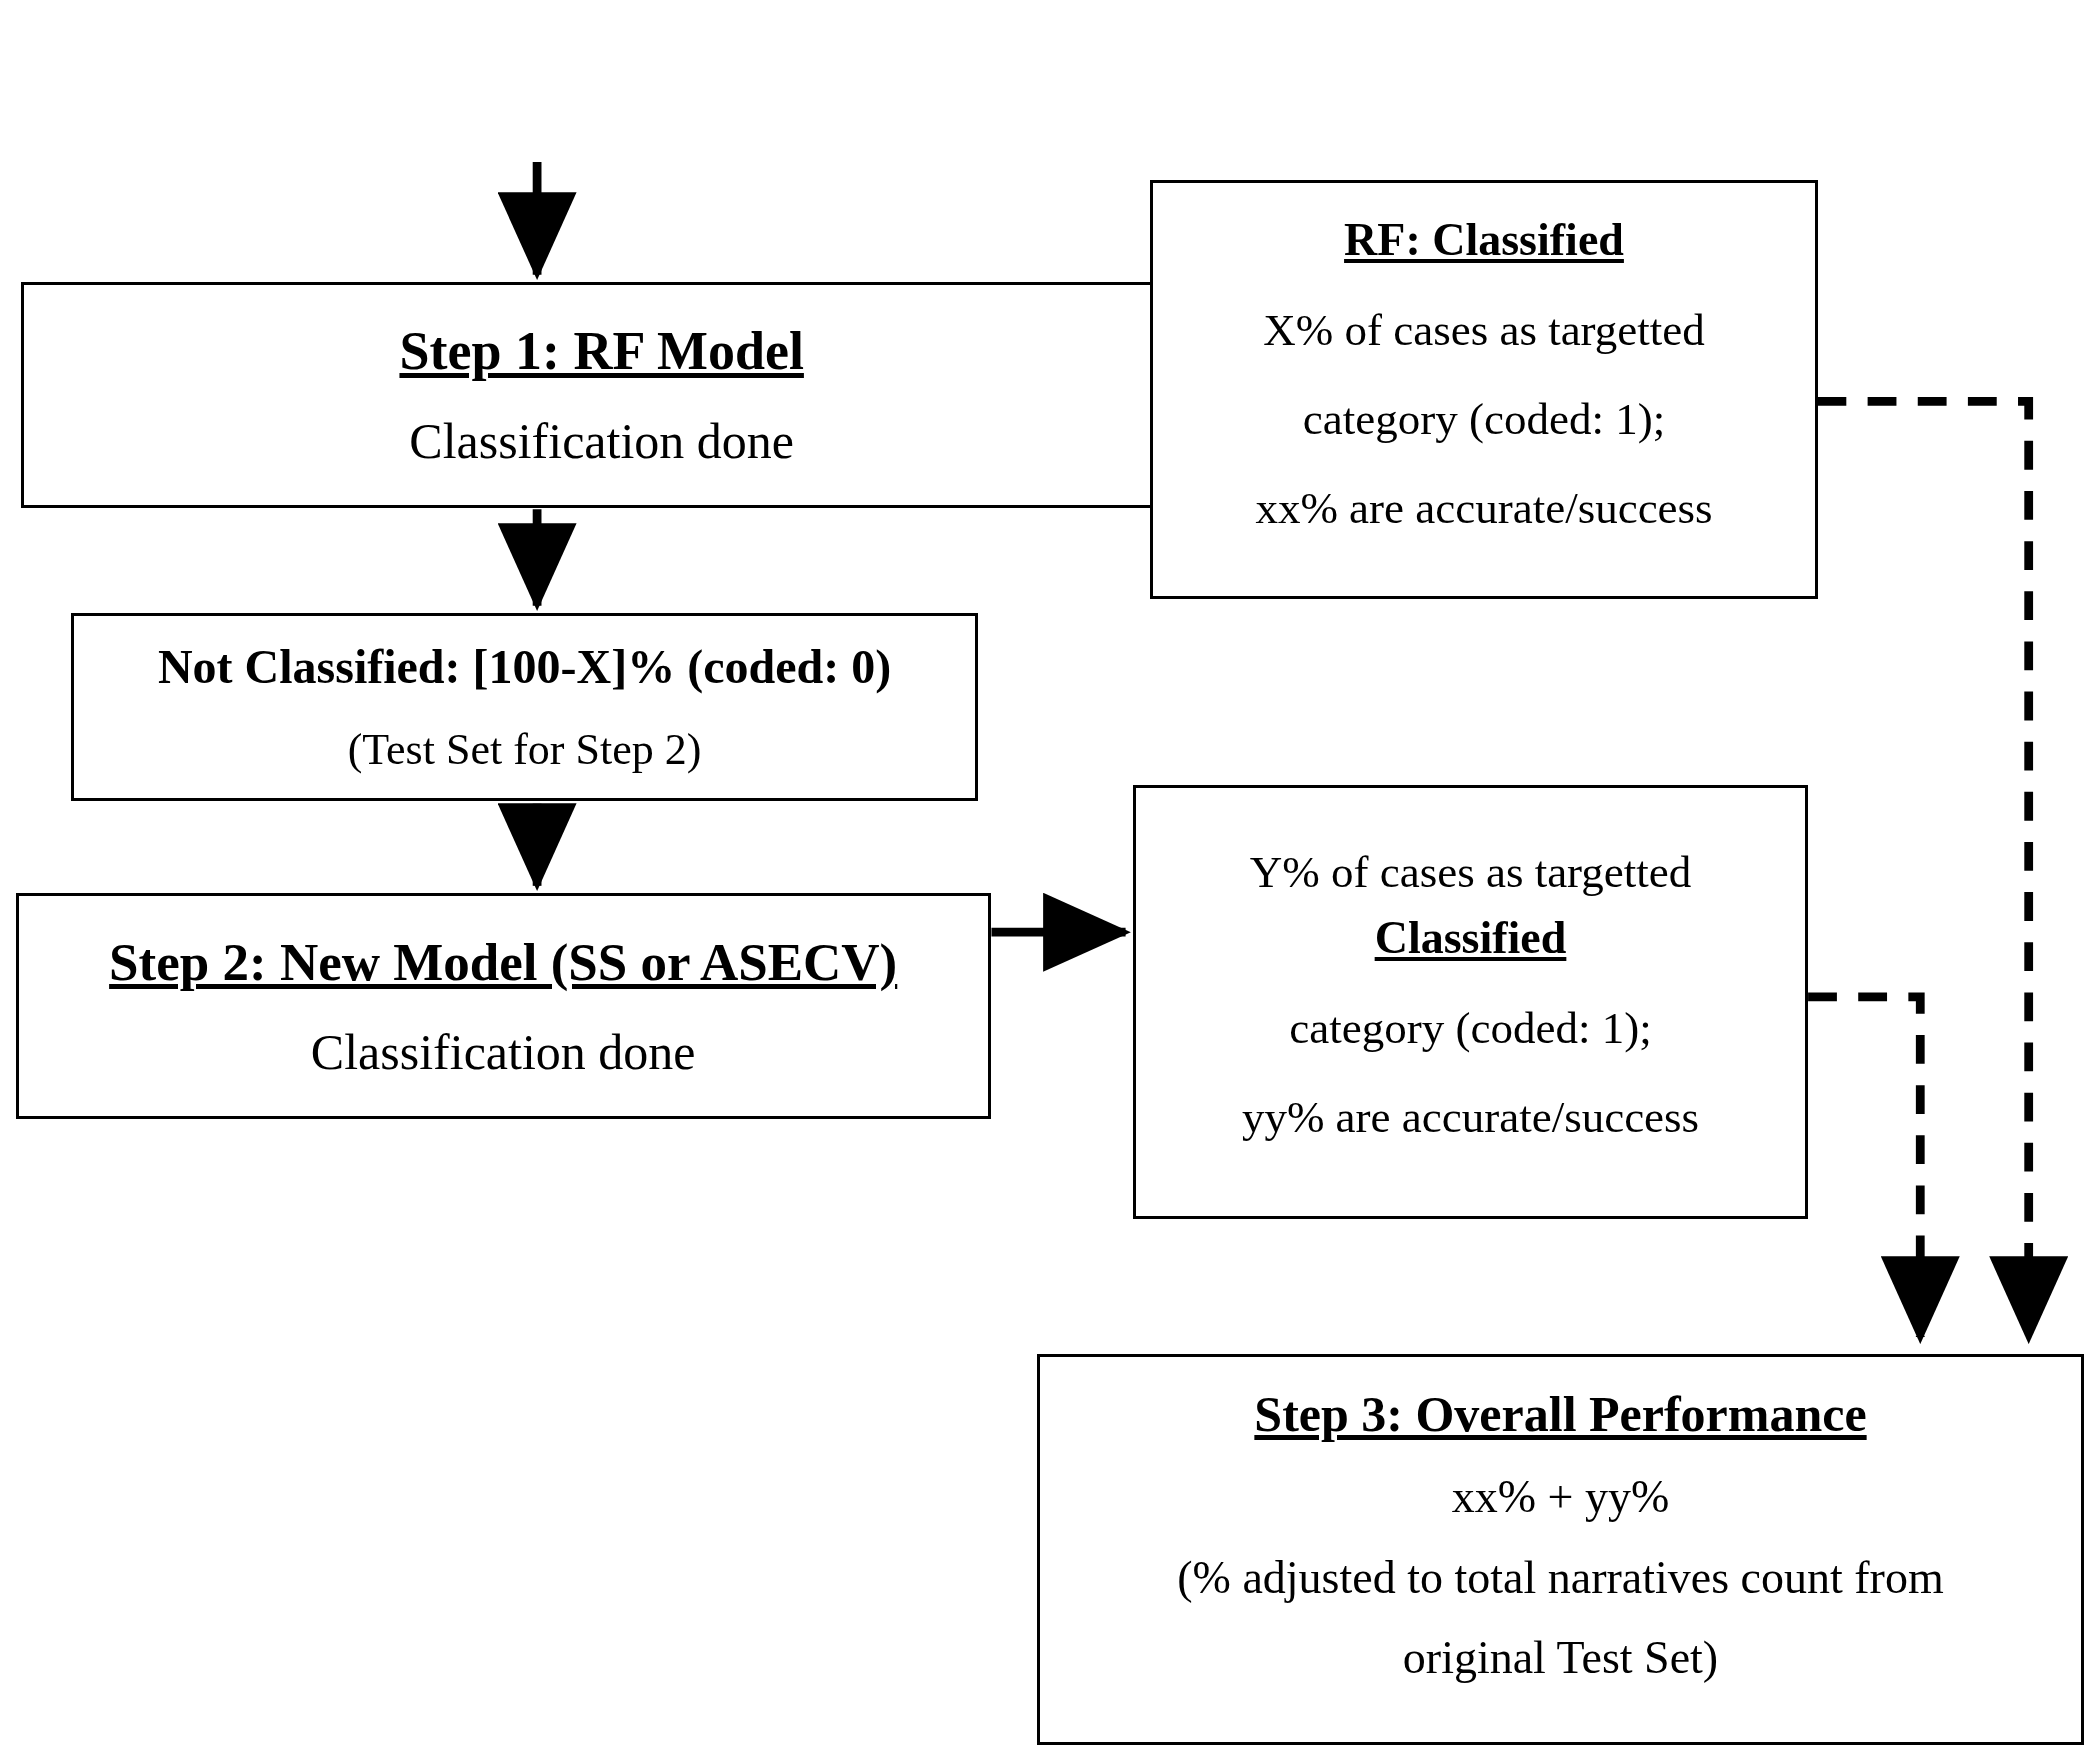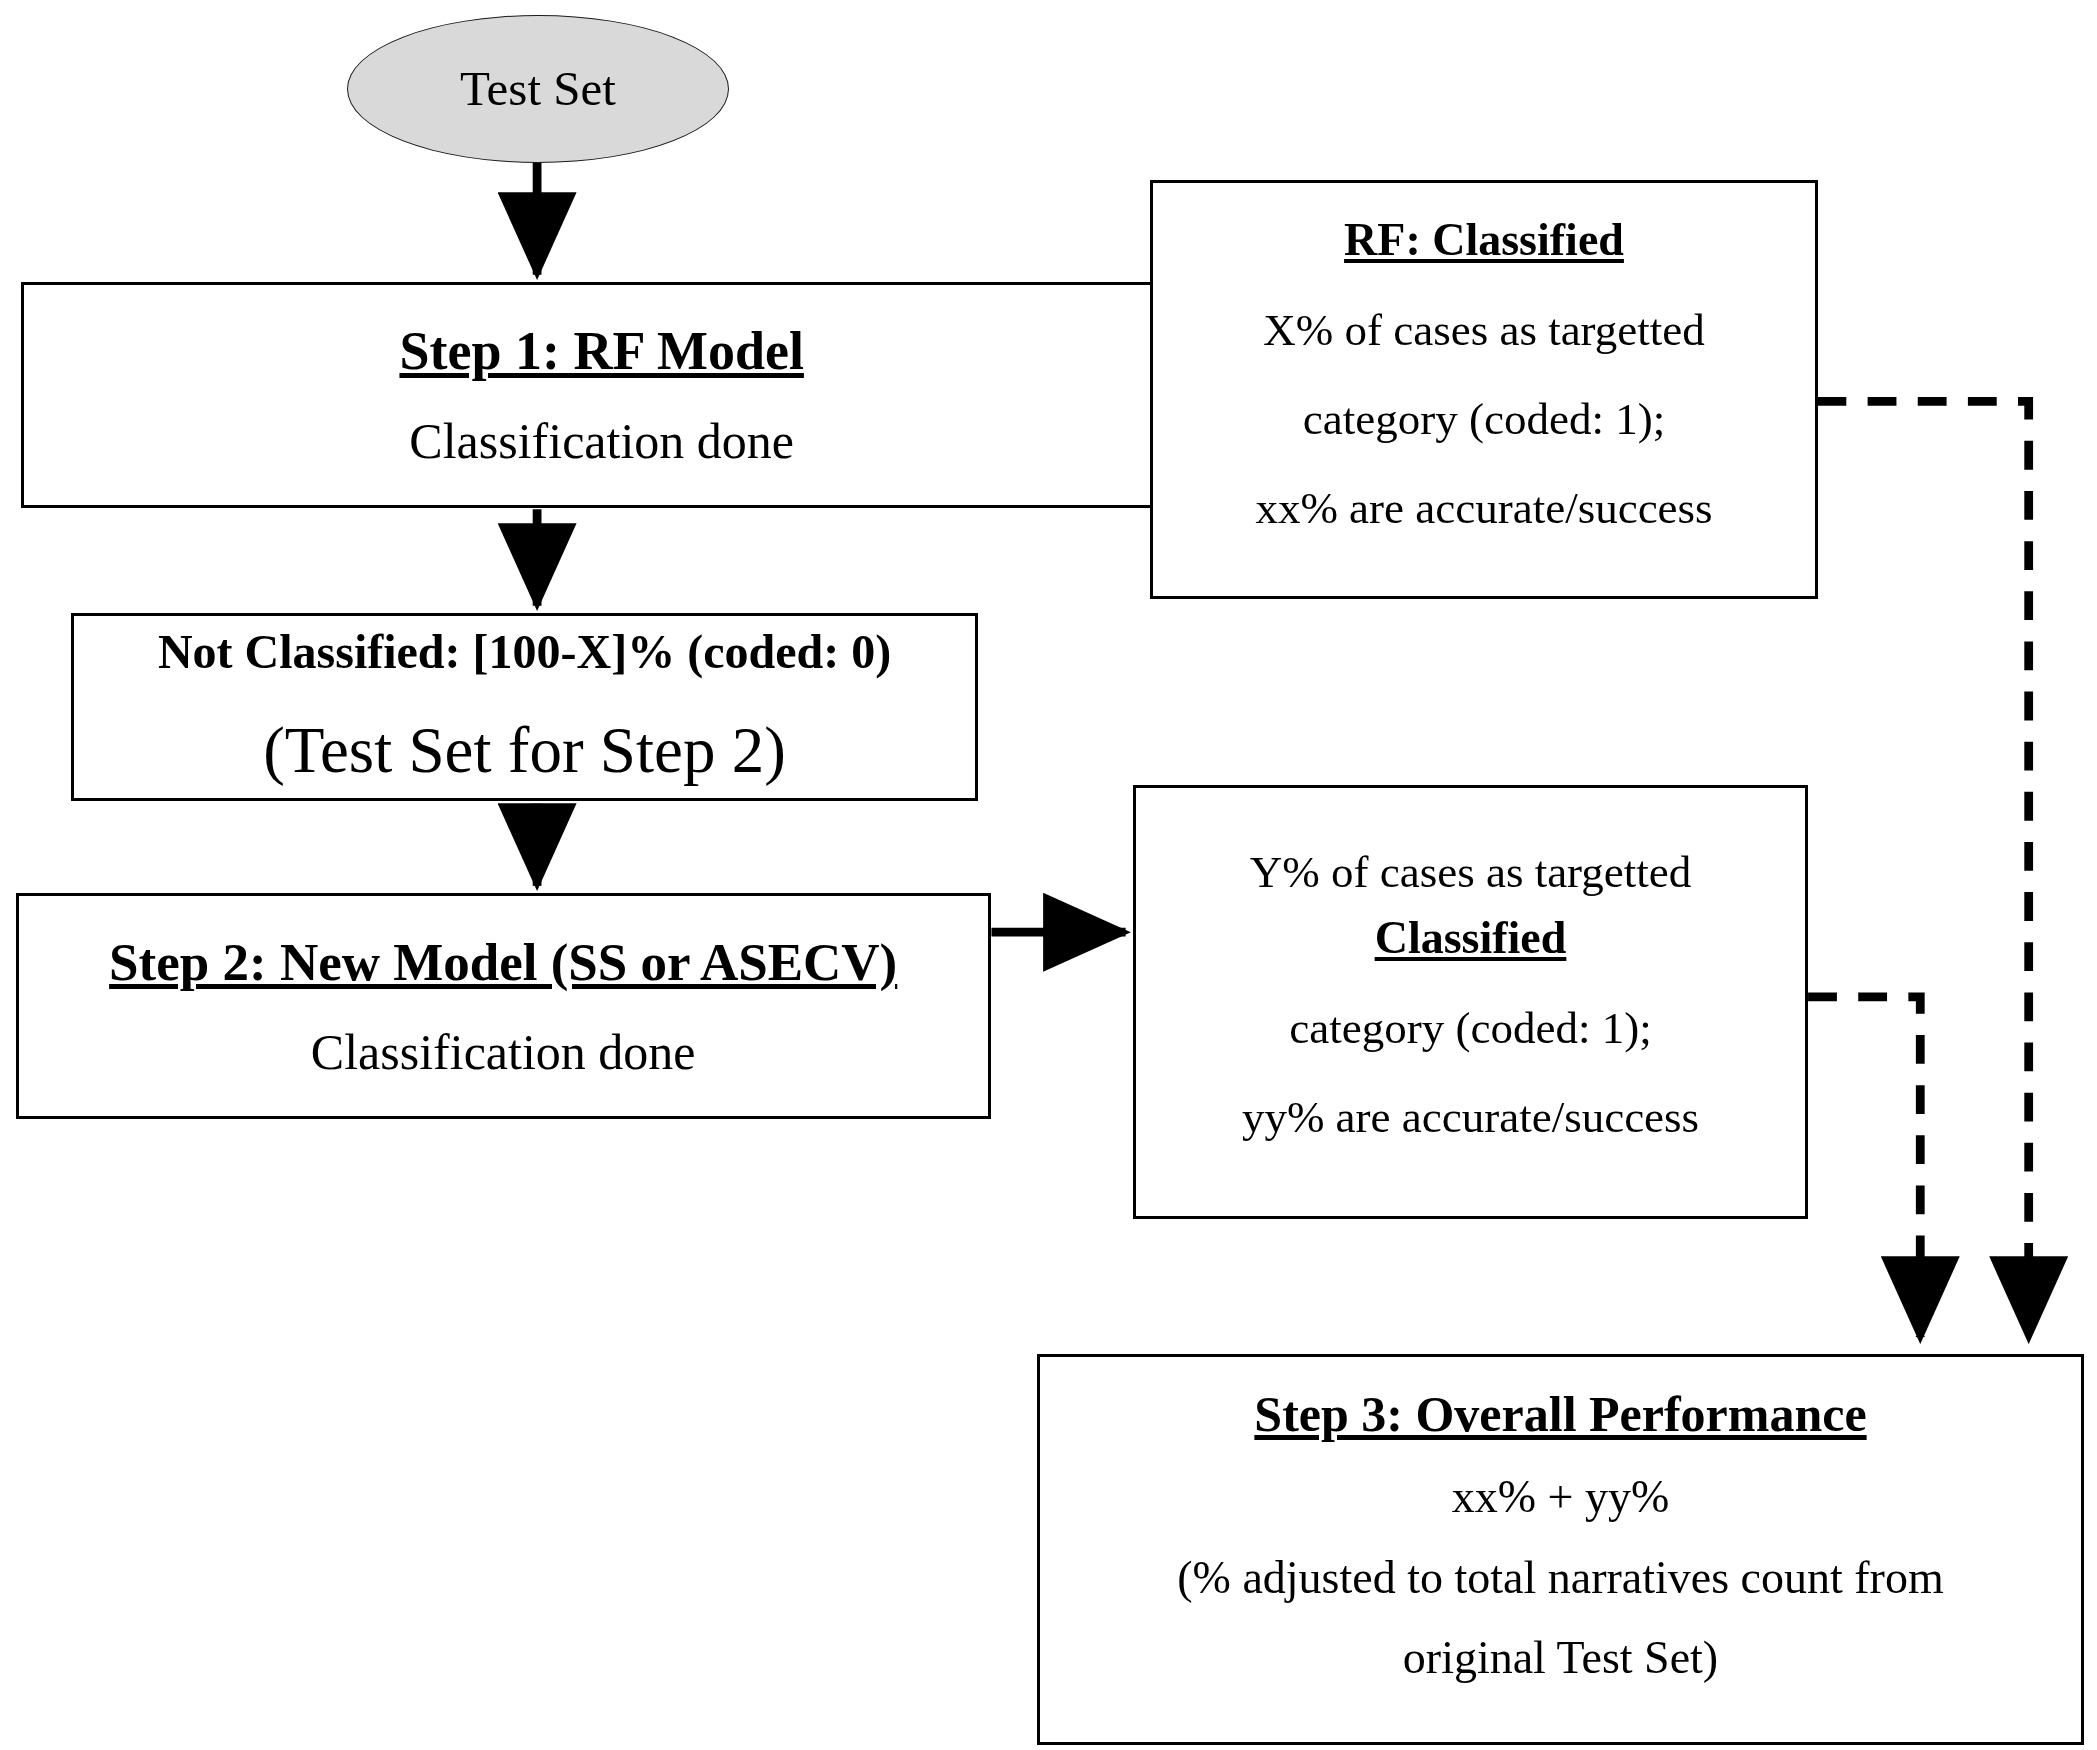--- a/index.html
+++ b/index.html
@@ -19,21 +19,21 @@
 
   
   #testset{left:347px;top:15px;width:382px;height:148px;font-size:49px;}
 
   #step1{left:20.7px;top:282px;width:1162px;height:226px;}
   #step1 .hd{font-size:54px;}
   #step1 .reg{font-size:50px;margin-top:15px;}
 
   #notclassified{left:71px;top:613px;width:907px;height:188px;}
   #notclassified .hd-nounder{font-size:48px;}
-  #notclassified .reg{font-size:65px;margin-top:16.3px;}
+  #notclassified .reg{font-size:44px;margin-top:16.3px;}
 
   #step2{left:15.7px;top:893px;width:975px;height:226px;}
   #step2 .hd{font-size:53px;}
   #step2 .reg{font-size:50px;margin-top:15px;}
 
   #rfclassified{left:1150px;top:180px;width:668px;height:419px;justify-content:flex-start;padding-top:24px;}
   #rfclassified .hd{font-size:46px;}
   #rfclassified .reg{font-size:45px;margin-top:24px;}
 
   #classified{left:1133px;top:785px;width:675px;height:434px;justify-content:flex-start;padding-top:27.6px;}
@@ -70,23 +70,20 @@
 
     <line x1="857" y1="1282" x2="857" y2="1413" stroke="#000" stroke-width="14" marker-end="url(#solidHead)"></line>
 
     <line x1="1582" y1="1487" x2="1796" y2="1487" stroke="#000" stroke-width="14" marker-end="url(#solidHead)"></line>
 
     <path d="M2900,640 L3237,640 L3237,2133" fill="none" stroke="#000" stroke-width="14" stroke-dasharray="46 34" marker-end="url(#dashHead)"></path>
 
     <path d="M2885,1590 L3064,1590 L3064,2133" fill="none" stroke="#000" stroke-width="14" stroke-dasharray="46 34" marker-end="url(#dashHead)"></path>
   </svg>
 
-  <div class="node ellipse" id="testset">
-    <span class="ln reg">Test Set</span>
-  </div>
 
   <div class="node boxnode" id="step1">
     <span class="ln hd">Step 1: RF Model</span>
     <span class="ln reg">Classification done</span>
   </div>
 
   <div class="node boxnode" id="notclassified">
     <span class="ln hd-nounder">Not Classified: [100-X]% (coded: 0)</span>
     <span class="ln reg">(Test Set for Step 2)</span>
   </div>

